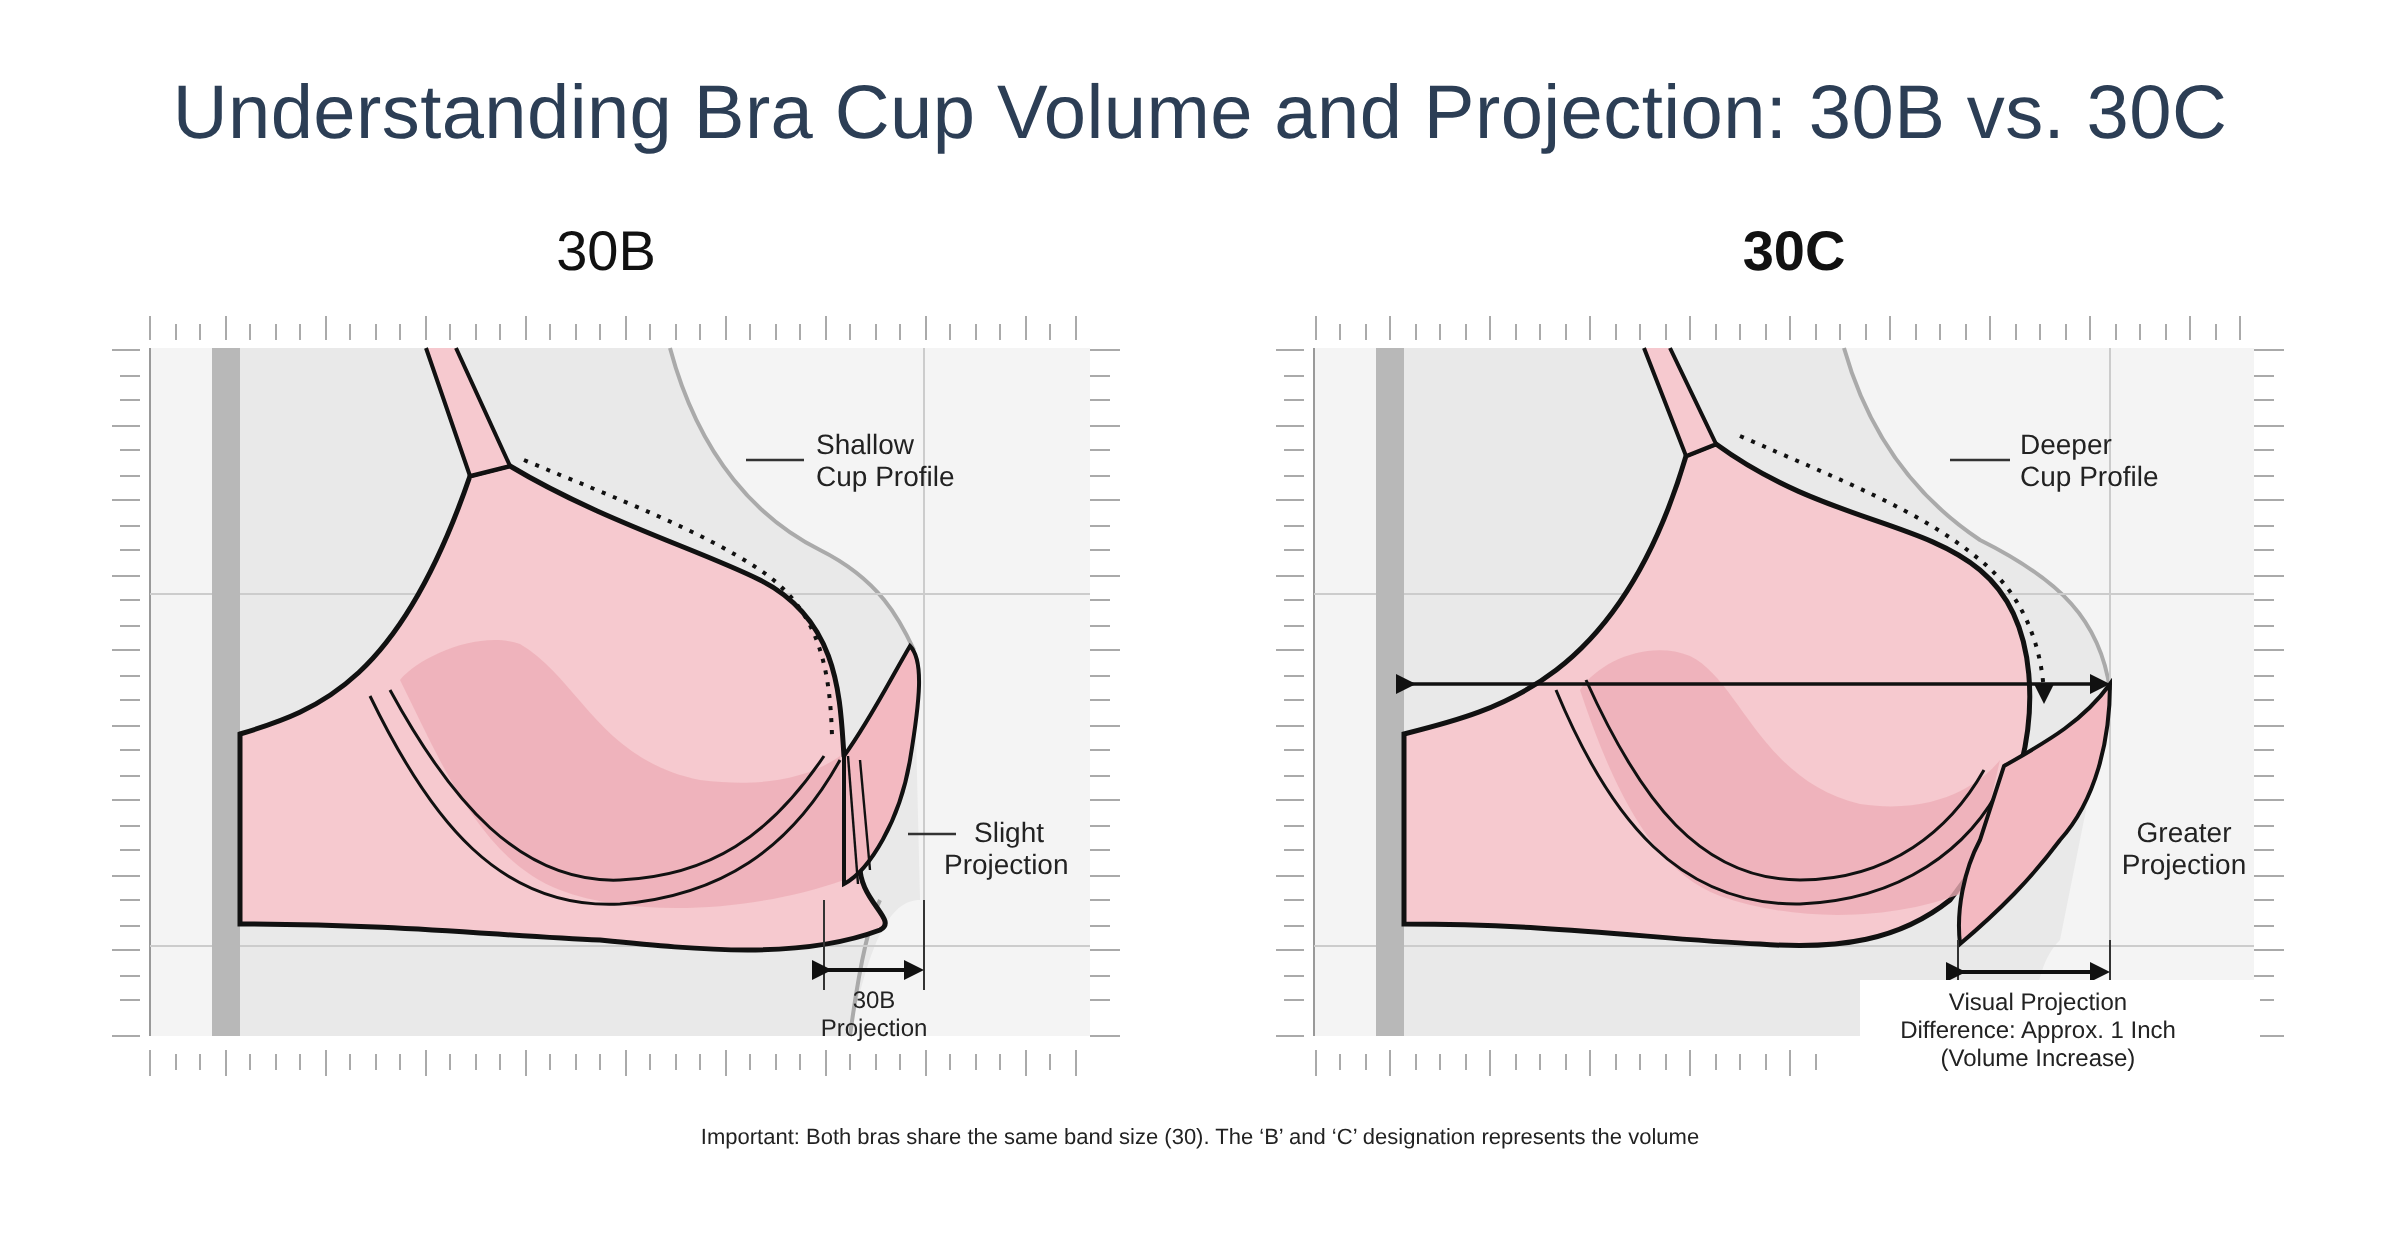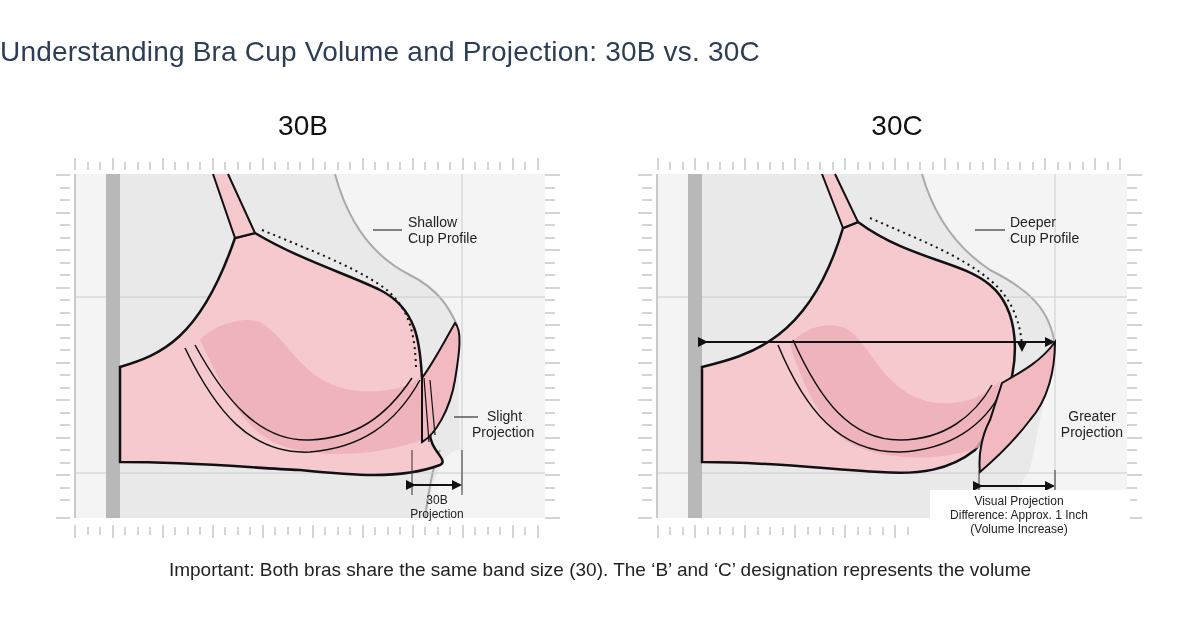--- a/index.html
+++ b/index.html
@@ -1,29 +1,29 @@
 <!DOCTYPE html>
 <html><head>
 <meta charset="utf-8">
 <style>
   html, body { margin:0; padding:0; }
   body { width:1200px; height:630px; background:#ffffff; position:relative; overflow:hidden; font-family:"Liberation Sans", sans-serif; }
-  .title { position:absolute; left:0; width:1200px; top:36px; text-align:left; font-size:28px; color:#2c3e55; letter-spacing:0.2px; }
+  .title { position:absolute; left:0; width:1200px; top:36px; text-align:center; font-size:38px; color:#2c3e55; letter-spacing:0.2px; }
   .panel-title { position:absolute; top:110px; font-size:28px; color:#111; text-align:center; width:200px; }
   svg.panel { position:absolute; top:150px; }
-  .note { position:absolute; left:0; width:1200px; top:560px; text-align:center; font-size:19px; line-height:19px; color:#222; }
+  .note { position:absolute; left:0; width:1200px; top:560px; text-align:center; font-size:11px; line-height:19px; color:#222; }
   .lbl { font-family:"Liberation Sans", sans-serif; fill:#222; }
 </style>
 </head>
 <body>
 
 <div class="title">Understanding Bra Cup Volume and Projection: 30B vs. 30C</div>
 
 <div class="panel-title" style="left:203px;">30B</div>
-<div class="panel-title" style="left:797px;">30C</div>
+<div class="panel-title" style="left:797px;font-weight:bold;">30C</div>
 
 <svg class="panel" style="left:50px;" width="530" height="395" viewBox="0 0 530 395">
   <defs>
     <marker id="arrowA" markerWidth="10" markerHeight="10" refX="8" refY="5" orient="auto" markerUnits="userSpaceOnUse">
       <path d="M0,0 L10,5 L0,10 z" fill="#111"></path>
     </marker>
   </defs>
 
   <g stroke="#aaa" stroke-width="1">
     <path d="M25,8 V20 M38,12 V20 M50,12 V20 M63,8 V20 M75,12 V20 M88,12 V20 M100,12 V20 M113,8 V20 M125,12 V20 M138,12 V20 M150,12 V20 M163,8 V20 M175,12 V20 M188,12 V20 M200,12 V20 M213,8 V20 M225,12 V20 M238,12 V20 M250,12 V20 M263,8 V20 M275,12 V20 M288,12 V20 M300,12 V20 M313,8 V20 M325,12 V20 M338,12 V20 M350,12 V20 M363,8 V20 M375,12 V20 M388,12 V20 M400,12 V20 M413,8 V20 M425,12 V20 M438,12 V20 M450,12 V20 M463,8 V20 M475,12 V20 M488,8 V20"></path>

